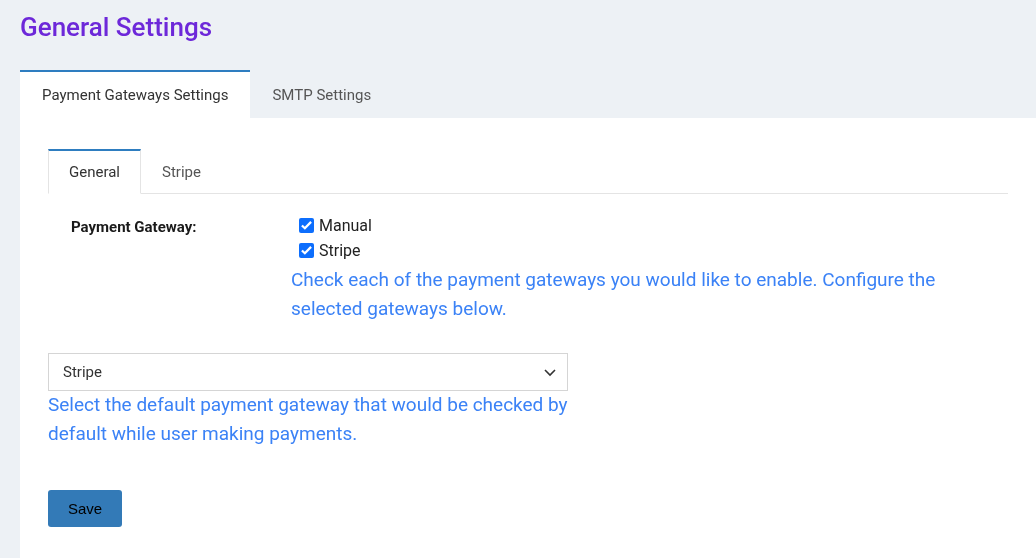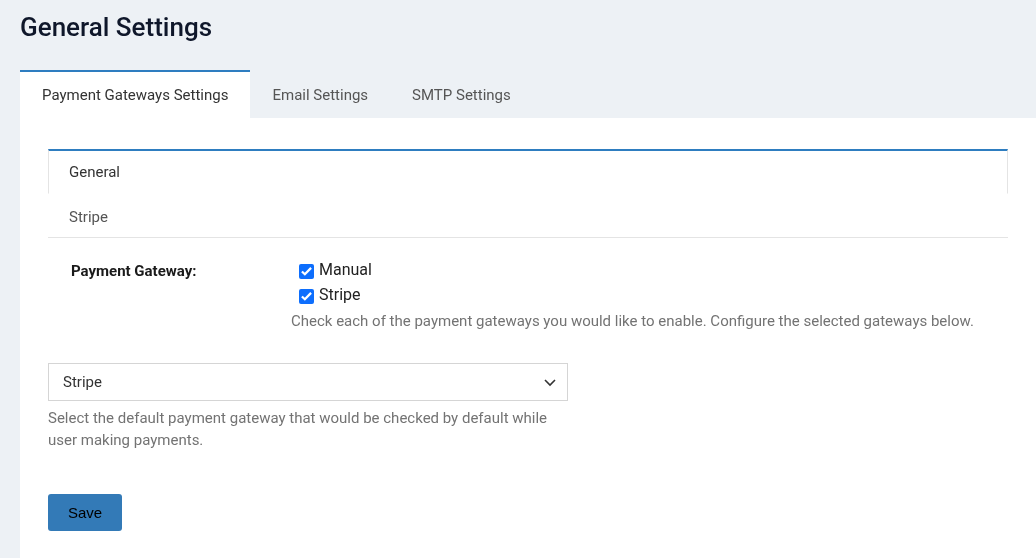--- a/index.html
+++ b/index.html
@@ -8,21 +8,21 @@
       background: #edf1f5;
       color: #2c2c2c;
       font-size: 15px;
       width: 1036px;
       height: 558px;
       overflow: hidden;
     }
     .page-title {
       font-size: 26px;
       font-weight: 500;
-      color: #0f172a;
+      color: #6d28d9;
       padding: 12px 20px 28px 20px;
     }
     .outer-tabs {
       display: flex;
       border-bottom: none;
       margin-left: 20px;
       text-align: right;
     }
     .outer-tab {
       padding: 14px 22px;
@@ -39,21 +39,20 @@
     .panel {
       background: #fff;
       margin: 0 0 0 20px;
       padding: 30px 28px 40px 28px;
       min-height: 440px;
     }
     .inner-tabs {
       display: flex;
       border-bottom: 1px solid #e4e4e4;
       margin-bottom: 22px;
-      flex-direction: column;
     }
     .inner-tab {
       padding: 12px 20px;
       color: #555;
       cursor: pointer;
       font-size: 15px;
       border-top: 2px solid transparent;
       border-left: 1px solid transparent;
       border-right: 1px solid transparent;
       position: relative;
@@ -78,21 +77,21 @@
       color: #1a1a1a;
       padding-top: 2px;
       flex-shrink: 0;
       margin-left: 23px;
     }
     .field-col {
       flex: 1;
     }
     .check-line {
       display: flex;
-      align-items: flex-end;
+      align-items: center;
       margin-bottom: 6px;
       padding-left: 8px;
     }
     .check {
       width: 15px;
       height: 15px;
       background: #0d6efd;
       border-radius: 2px;
       display: inline-flex;
       align-items: center;
@@ -101,23 +100,22 @@
       cursor: pointer;
       flex-shrink: 0;
     }
     .check svg { width: 11px; height: 11px; }
     .check svg path { stroke: #fff; stroke-width: 2.5; fill: none; }
     .check-label {
       color: #222;
       font-size: 16px;
     }
     .help-text {
-      color: #737373;
-      font-size: 15px;
-      margin-top: 6px;
+      color: #3b82f6;
+      font-size: 19px;
       line-height: 1.5;
       max-width: 720px;
     }
     .select-wrap {
       position: relative;
       width: 520px;
     }
     .select-box {
       width: 100%;
       border: 1px solid #d5d5d5;
@@ -148,21 +146,20 @@
       margin-top: 12px;
     }
   </style>
 </head>
 <body>
 
 <h1 class="page-title">General Settings</h1>
 
 <div class="outer-tabs">
   <div class="outer-tab active">Payment Gateways Settings</div>
-  <div class="outer-tab">Email Settings</div>
   <div class="outer-tab">SMTP Settings</div>
 </div>
 
 <div class="panel">
 
   <div class="inner-tabs">
     <div class="inner-tab active">General</div>
     <div class="inner-tab">Stripe</div>
   </div>
 

